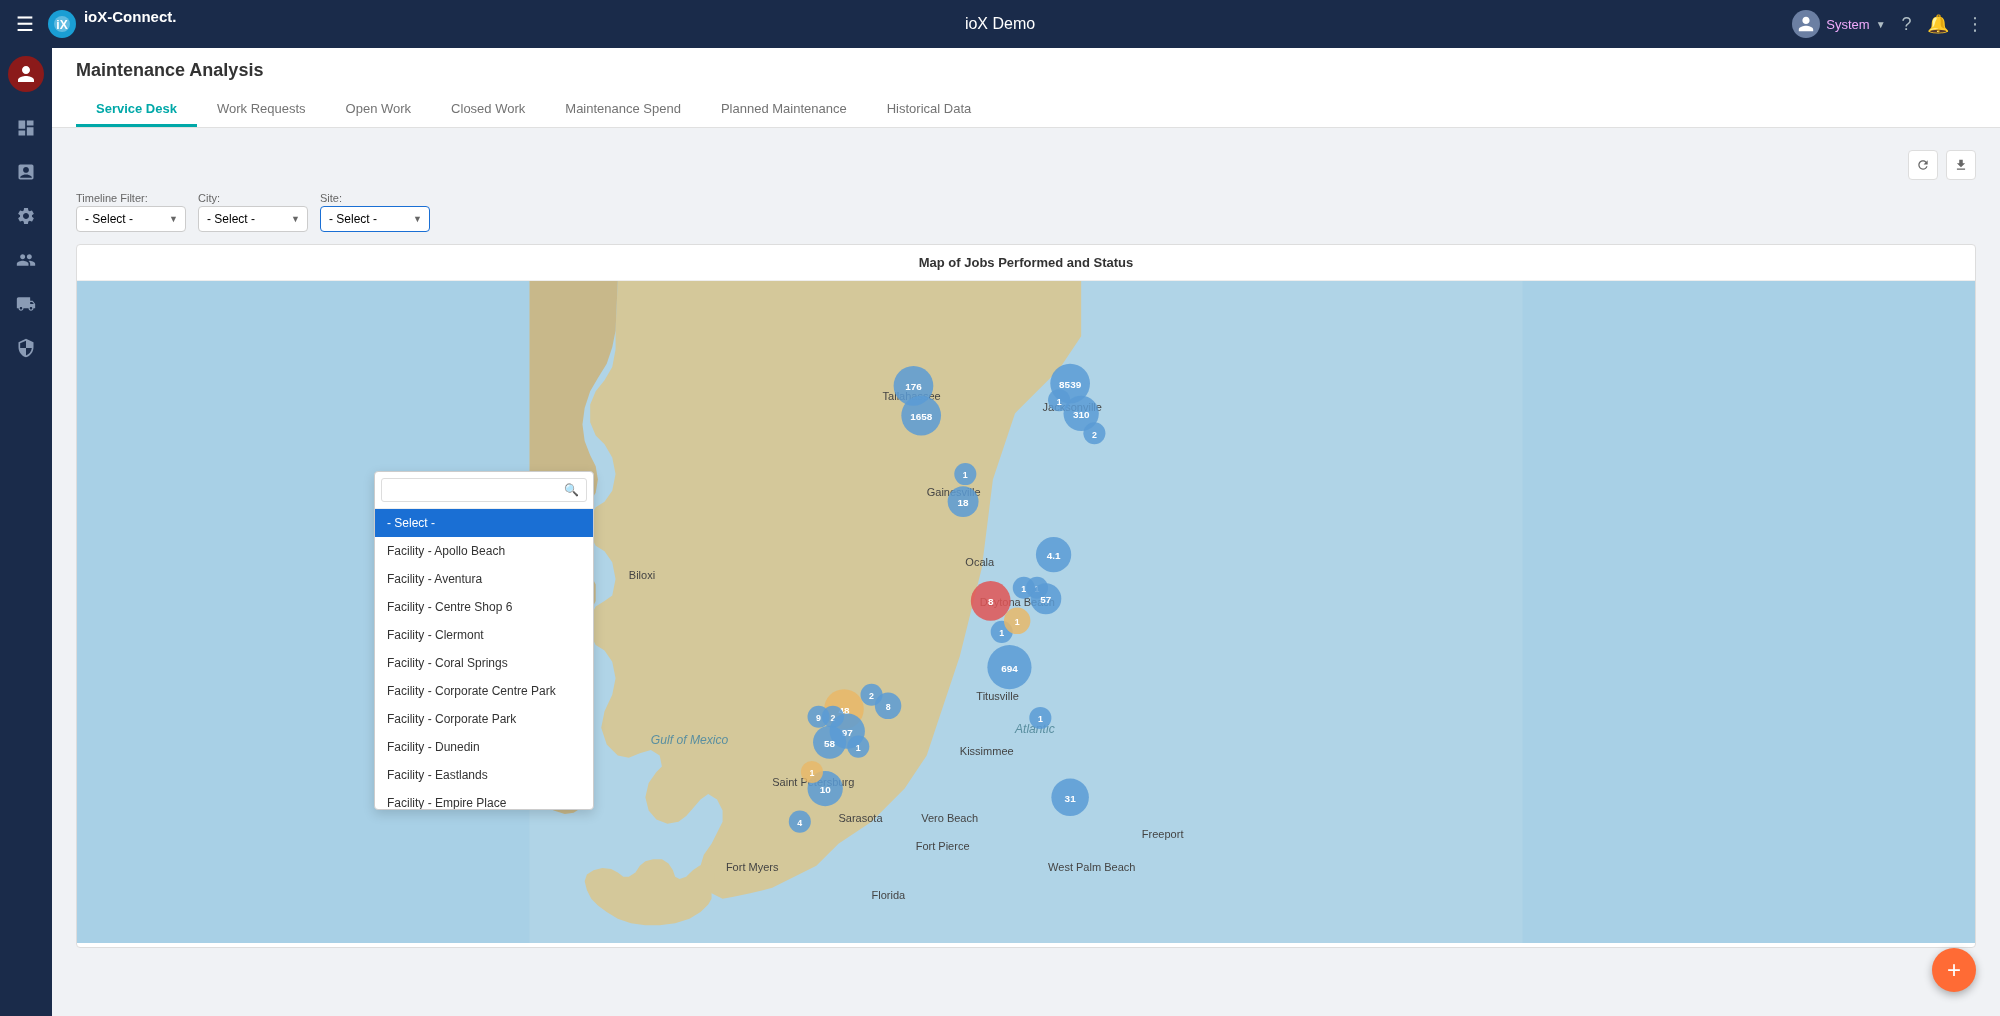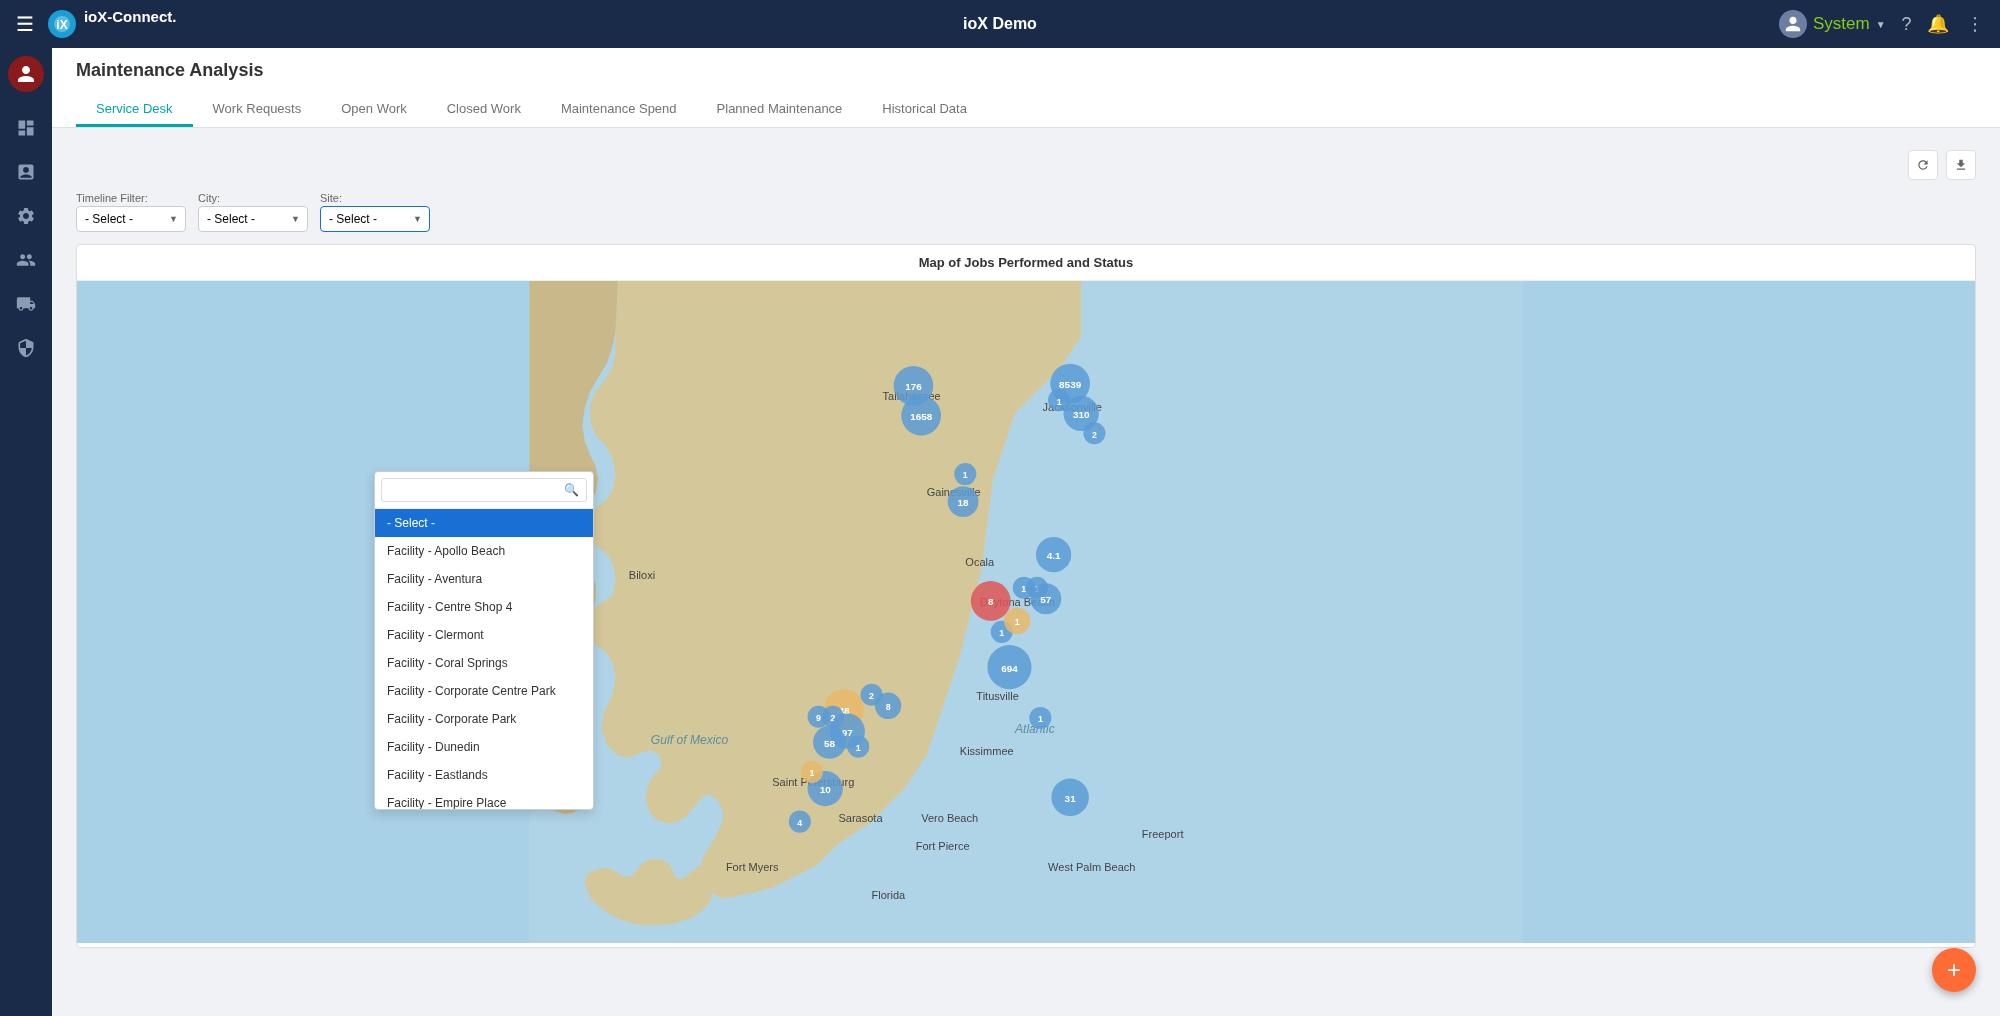--- a/index.html
+++ b/index.html
@@ -35,21 +35,21 @@
       color: white;
       font-size: 15px;
       font-weight: 600;
     }
     .app-title {
       position: absolute;
       left: 50%;
       transform: translateX(-50%);
       color: white;
       font-size: 16px;
-      font-weight: 700;
+      font-weight: 400;
     }
     .top-right {
       margin-left: auto;
       display: flex;
       align-items: center;
       gap: 16px;
     }
     .user-area {
       display: flex;
       align-items: center;
@@ -146,21 +146,21 @@
       padding: 8px 20px;
       cursor: pointer;
       color: #737373;
       font-size: 13px;
       border-bottom: 3px solid transparent;
       white-space: nowrap;
     }
     .tab.active {
       color: #00a8a8;
       border-bottom: 3px solid #00a8a8;
-      font-weight: 400;
+      font-weight: 700;
     }
 
     
     .content-panel {
       padding: 22px 24px;
       height: calc(100% - 120px);
       overflow: hidden;
     }
 
     
@@ -336,21 +336,21 @@
     <span class="logo-text">ioX-Connect.</span>
   </div>
   <div class="app-title">ioX Demo</div>
   <div class="top-right">
     <div class="user-area">
       <div class="user-avatar-top">
         <svg viewBox="0 0 24 24" width="18" height="18" fill="white">
             <path d="M12 12c2.7 0 4.8-2.1 4.8-4.8S14.7 2.4 12 2.4 7.2 4.5 7.2 7.2 9.3 12 12 12zm0 2.4c-3.2 0-9.6 1.6-9.6 4.8v2.4h19.2v-2.4c0-3.2-6.4-4.8-9.6-4.8z"></path>
           </svg>
       </div>
-      <span style="color:#84cc16;font-size:17px;">System</span>
+      <span style="color:#f0abfc;font-size:13px;">System</span>
       <span style="color:#b0bec5;font-size:10px;">▼</span>
     </div>
     <button class="top-icon-btn">?</button>
     <button class="top-icon-btn">🔔</button>
     <button class="top-icon-btn">⋮</button>
   </div>
 </div>
 
 <div class="sidebar">
   <div class="sidebar-avatar">
@@ -568,21 +568,21 @@
         
         <div class="dropdown-overlay">
           <div class="dropdown-search">
             <input type="text" placeholder="" style="width: 100%; padding: 4px 24px 4px 8px; border: 1px solid rgb(221, 221, 221); border-radius: 3px; font-size: 12px;">
             <span class="dropdown-search-icon">🔍</span>
           </div>
           <div class="dropdown-list">
             <div class="dropdown-item selected">- Select -</div>
             <div class="dropdown-item">Facility - Apollo Beach</div>
             <div class="dropdown-item">Facility - Aventura</div>
-            <div class="dropdown-item">Facility - Centre Shop 4</div>
+            <div class="dropdown-item">Facility - Centre Shop 6</div>
             <div class="dropdown-item">Facility - Clermont</div>
             <div class="dropdown-item">Facility - Coral Springs</div>
             <div class="dropdown-item">Facility - Corporate Centre Park</div>
             <div class="dropdown-item">Facility - Corporate Park</div>
             <div class="dropdown-item">Facility - Dunedin</div>
             <div class="dropdown-item">Facility - Eastlands</div>
             <div class="dropdown-item">Facility - Empire Place</div>
 
           </div>
         </div>

